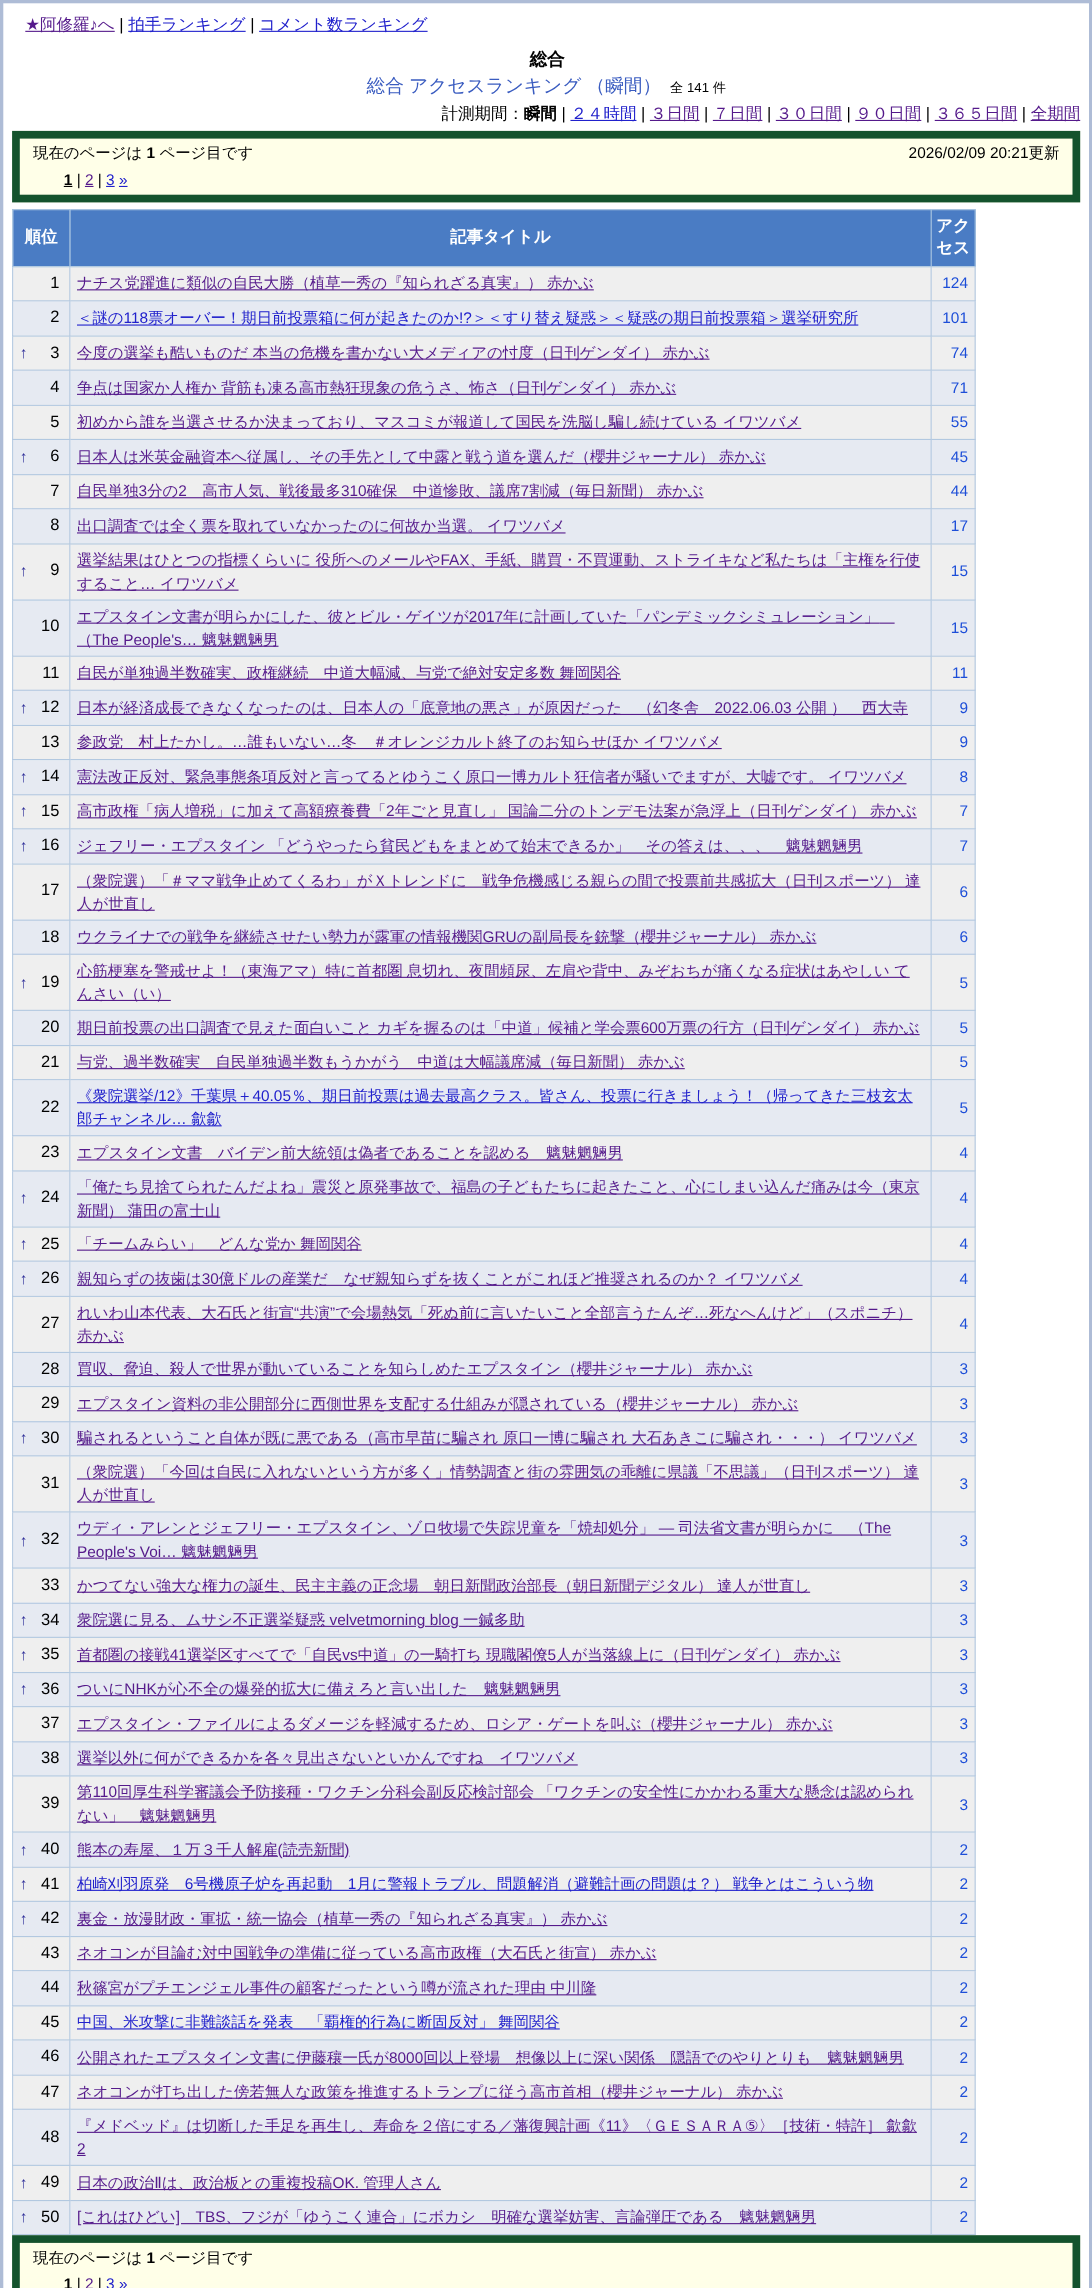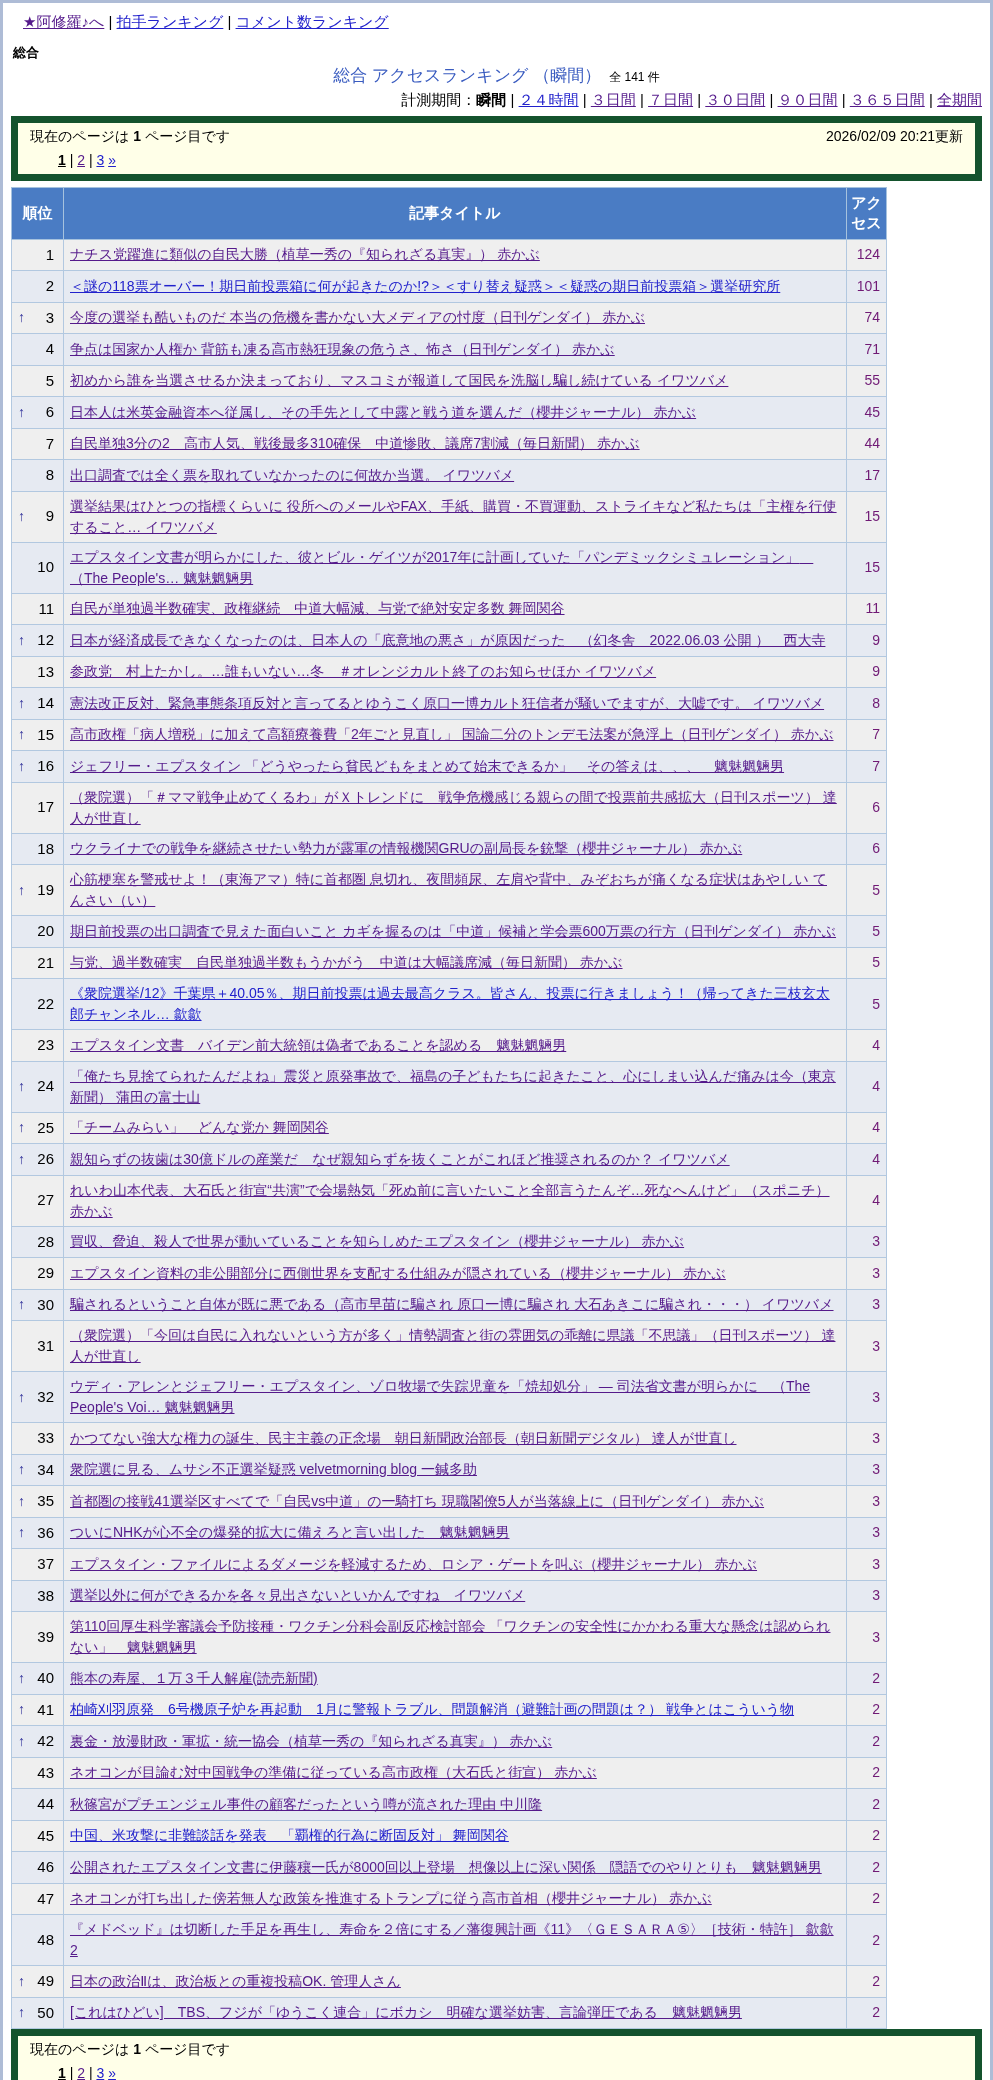--- a/index.html
+++ b/index.html
@@ -14,21 +14,21 @@
 
   
   .topnav{font-size:15px;padding:4px 8px 2px 8px;margin-left:12px;}
   .topnav a{text-decoration:underline;}
   .sep{color:#000;}
 
   a.v{color:#551a8b;}
   a.u{color:#2121cc;}
   a{cursor:pointer;}
 
-  .section-label{font-size:13px;font-weight:bold;color:#000;margin:10px 0 2px 2px;}
+  .section-label{font-size:16px;font-weight:bold;color:#000;margin:10px 0 2px 2px;text-align:center;}
 
   .title-line{text-align:center;margin:2px 0 4px 0;}
   .title-main{color:#3a5cc0;font-weight:normal;font-size:17px;}
   .title-total{font-size:12px;color:#000;margin-left:8px;}
 
   .period-line{text-align:right;font-size:15px;margin:2px 8px 6px 8px;color:#000;}
   .period-line b{font-weight:bold;}
   .period-line a{text-decoration:underline;}
 
   .info-box{
@@ -66,21 +66,21 @@
   }
   col.c-rank{width:52px;}
   col.c-access{width:40px;}
   tr.odd td{background:#efefef;}
   tr.even td{background:#e6eaf2;}
   td.rank-cell{padding:4px 3px;}
   .rank-wrap{display:flex;align-items:center;}
   .arrow{color:#2f2f99;font-weight:bold;font-size:14px;width:15px;flex:0 0 15px;text-align:left;}
   .rank-num{flex:1;text-align:right;color:#000;font-size:15px;padding-right:3px;}
   td.title-cell a{text-decoration:underline;}
-  td.access-cell{text-align:right;font-size:15px;color:#701a75;padding-right:7px;}
+  td.access-cell{text-align:right;font-size:15px;color:#1d4ed8;padding-right:7px;}
 
   .pagetop-bar{
     background:#f9a8d4;
     margin-top:8px;
     padding:3px 10px 4px 10px;
     text-align:right;
     font-size:18px;
   }
   .pagetop-bar a{text-decoration:underline;}
   .bottom-space{height:10px;background:#ffffff;}

